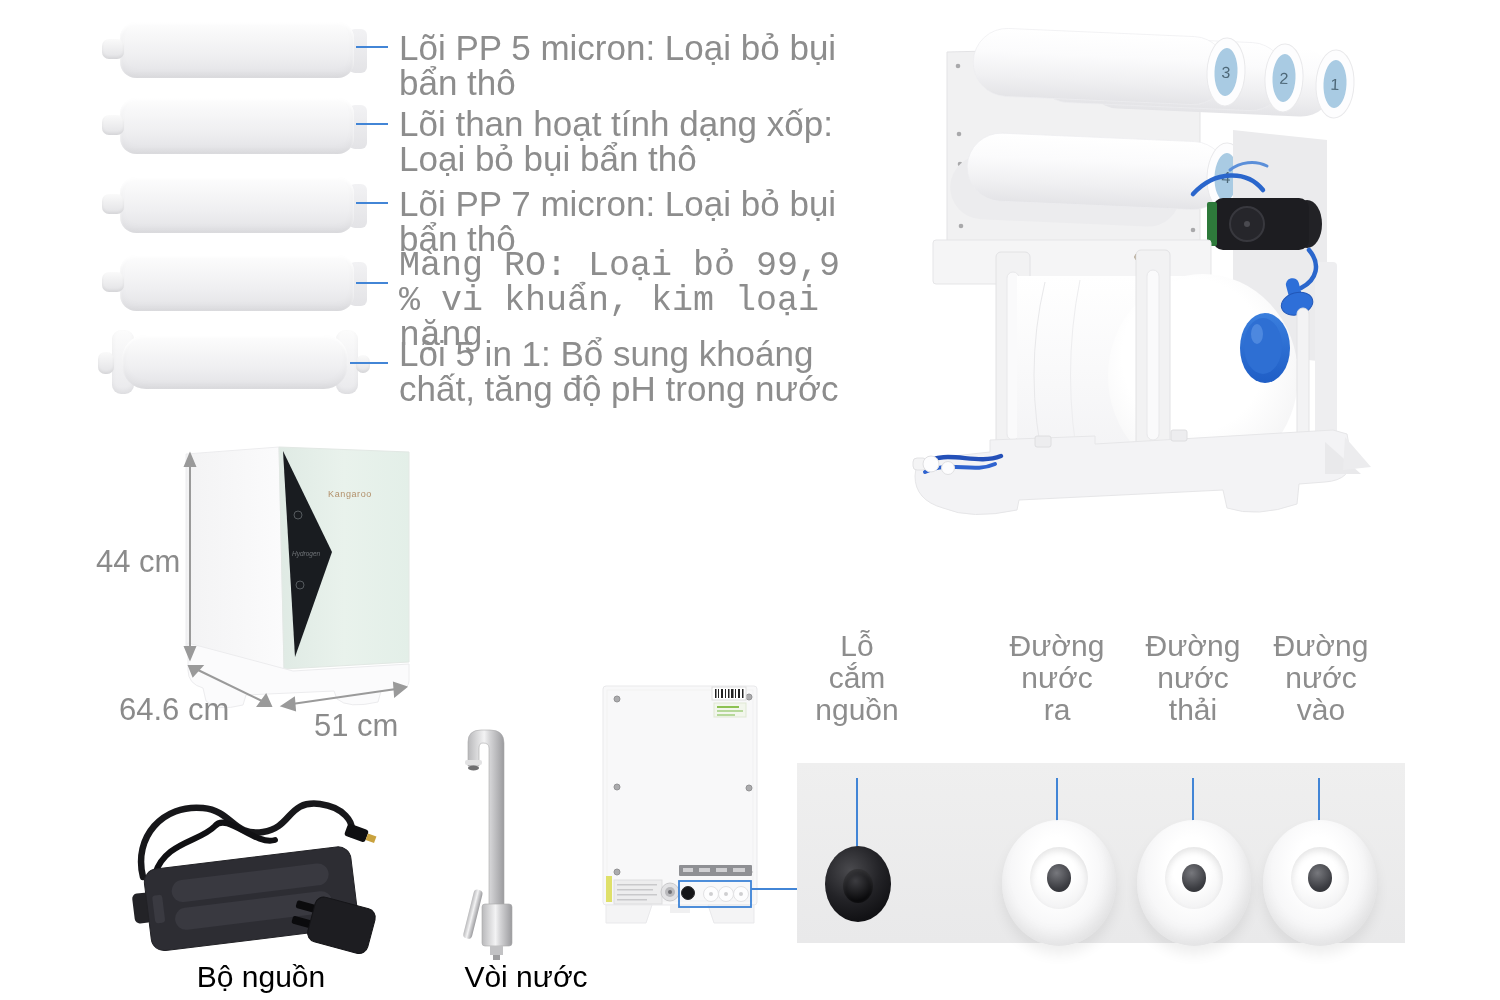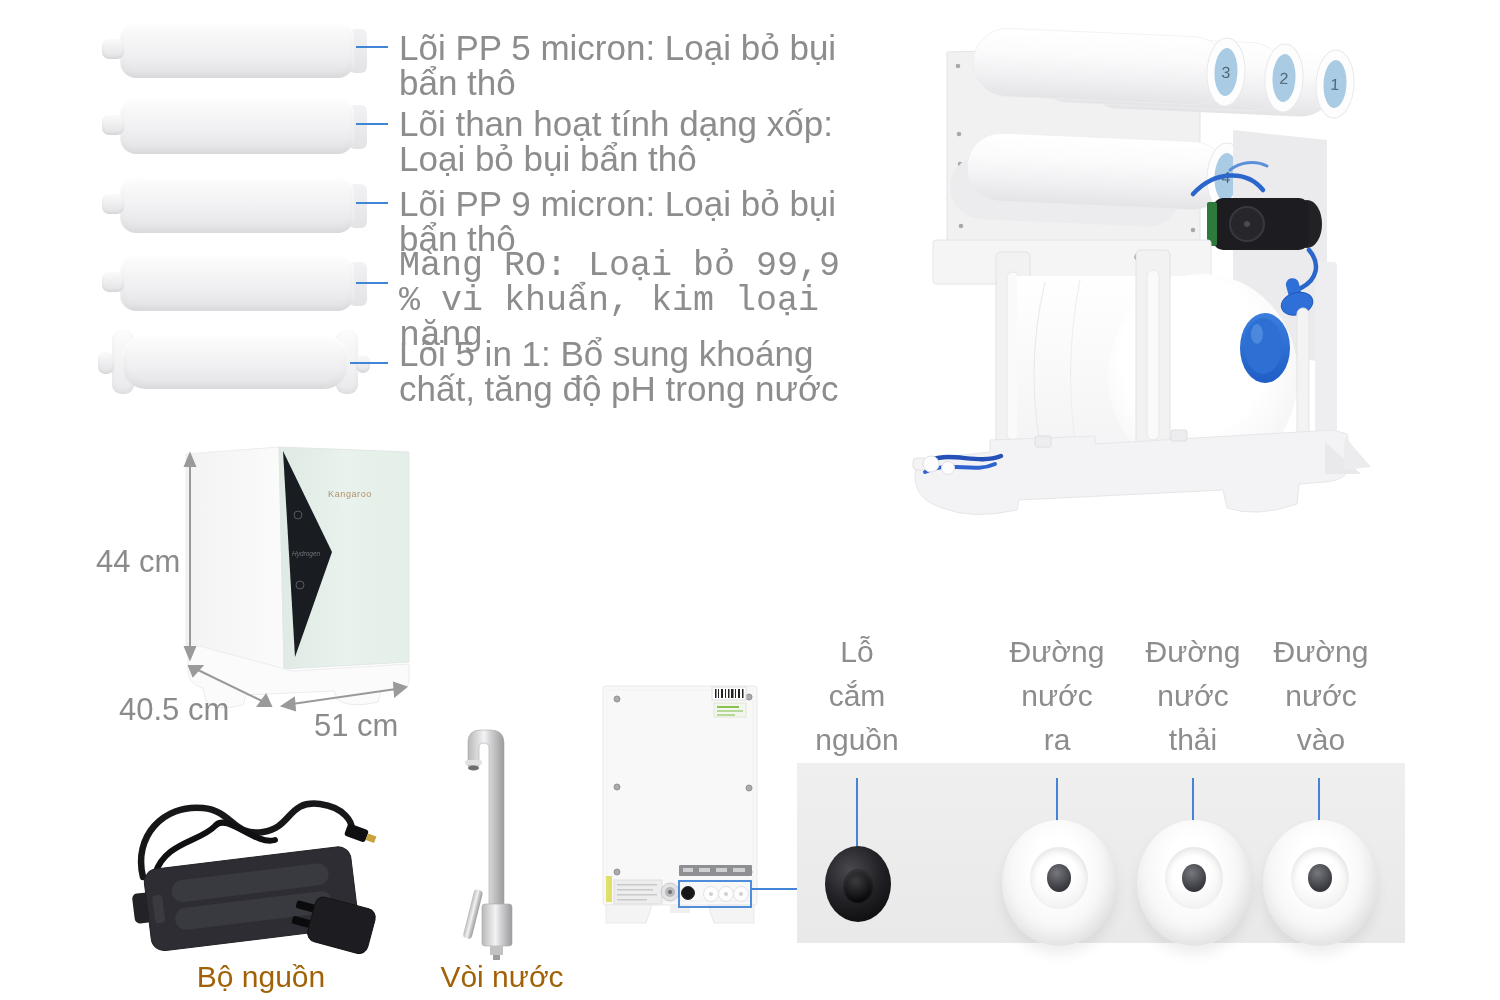--- a/index.html
+++ b/index.html
@@ -13,26 +13,26 @@
   .cart-nub{position:absolute;border-radius:7px;
         background:linear-gradient(to bottom,#fafafa,#e2e2e5);box-shadow:inset 0 -2px 3px rgba(0,0,0,.06);}
   .cart-tab{position:absolute;border-radius:6px;background:linear-gradient(to bottom,#f2f2f4,#e3e3e6);}
   .ring{position:absolute;border-radius:9px;background:linear-gradient(to bottom,#fcfcfc,#e9e9ec);
         box-shadow:inset 0 -3px 5px rgba(0,0,0,.05);}
   .lead{position:absolute;height:2px;background:#4285d6;}
   .flabel{position:absolute;font-size:35px;line-height:35px;color:#8d8d8d;}
   
   .dim{position:absolute;font-size:31px;color:#8b8b8b;text-align:center;}
   
-  .caption{position:absolute;font-size:30px;color:#a16207;text-align:center;width:160px;}
+  .caption{position:absolute;font-size:30px;color:#000000;text-align:center;width:160px;}
   
   .ports-panel{position:absolute;left:797px;top:763px;width:608px;height:180px;
         background:linear-gradient(to bottom,#efefef,#e9e9ea);}
   .port-label{position:absolute;top:630px;width:140px;text-align:center;font-size:30px;
-        line-height:44px;color:#8d8d8d;white-space:pre-line;}
+        line-height:32px;color:#8d8d8d;white-space:pre-line;}
   .vline{position:absolute;width:2px;background:#4285d6;}
   .hline{position:absolute;height:2px;background:#4285d6;}
   .port-black{position:absolute;left:825px;top:846px;width:66px;height:76px;border-radius:50%;
         background:radial-gradient(circle at 38% 32%,#4a4a4e 0%,#232327 45%,#121215 75%,#0d0d0f 100%);}
   .port-black::after{content:"";position:absolute;left:50%;top:52%;width:30px;height:34px;
         transform:translate(-50%,-50%);border-radius:50%;
         background:radial-gradient(circle at 42% 35%,#3c3c40 0%,#0a0a0c 70%);box-shadow:inset 0 2px 4px rgba(255,255,255,.12);}
   .mound{position:absolute;top:820px;width:114px;height:126px;border-radius:50%;
         background:radial-gradient(ellipse at 48% 38%,#ffffff 28%,#f7f7f8 55%,#ededee 76%,#e2e2e4 96%);
         box-shadow:0 8px 14px rgba(0,0,0,.07), inset -4px -10px 16px rgba(0,0,0,.05);}
@@ -58,21 +58,21 @@
   <div class="cart-tab abs" style="left:349px;top:105px;width:18px;height:44px;"></div>
   <div class="cart" style="left:120px;top:98px;width:234px;height:56px;"></div>
   <div class="cart-nub" style="left:102px;top:115px;width:22px;height:20px;"></div>
   <div class="lead" style="left:356px;top:123px;width:32px;"></div>
   <div class="flabel" style="left:399px;top:106px;width:488px;">Lõi than hoạt tính dạng xốp: Loại bỏ bụi bẩn thô</div>
 
   <div class="cart-tab abs" style="left:349px;top:184px;width:18px;height:44px;"></div>
   <div class="cart" style="left:120px;top:177px;width:234px;height:56px;"></div>
   <div class="cart-nub" style="left:102px;top:194px;width:22px;height:20px;"></div>
   <div class="lead" style="left:356px;top:202px;width:32px;"></div>
-  <div class="flabel" style="left:399px;top:186px;width:500px;">Lõi PP 9 micron: Loại bỏ bụi bẩn thô</div>
+  <div class="flabel" style="left:399px;top:186px;width:500px;">Lõi PP 7 micron: Loại bỏ bụi bẩn thô</div>
 
   <div class="cart-tab abs" style="left:349px;top:262px;width:18px;height:44px;"></div>
   <div class="cart" style="left:120px;top:255px;width:234px;height:56px;"></div>
   <div class="cart-nub" style="left:102px;top:272px;width:22px;height:20px;"></div>
   <div class="lead" style="left:356px;top:282px;width:32px;"></div>
   <div class="flabel" style="left:399px;top:249px;width:468px;font-family:Liberation Mono, monospace;">Màng RO: Loại bỏ 99,9 % vi khuẩn, kim loại nặng</div>
 
   <div class="ring" style="left:112px;top:330px;width:22px;height:64px;"></div>
   <div class="ring" style="left:336px;top:330px;width:22px;height:64px;"></div>
   <div class="cart" style="left:122px;top:335px;width:226px;height:54px;border-radius:24px;"></div>
@@ -242,21 +242,21 @@
       <path d="M110,219 L105,207 L115,207 Z"></path>
     <line x1="118" y1="230" x2="182" y2="261"></line>
     <path d="M109,226 L122,226 L113,236 Z"></path>
       <path d="M191,266 L178,266 L186,255 Z"></path>
     <line x1="212" y1="264" x2="316" y2="249"></line>
     <path d="M202,266 L214,258 L215,270 Z"></path>
       <path d="M326,247 L314,243 L315,256 Z"></path>
   </g>
 </svg>
 <div class="dim" style="left:96px;top:544px;">44 cm</div>
-<div class="dim" style="left:119px;top:692px;">40.5 cm</div>
+<div class="dim" style="left:119px;top:692px;">64.6 cm</div>
 <div class="dim" style="left:314px;top:708px;">51 cm</div>
 
 <svg class="abs" style="left:115px;top:782px;" width="280" height="180" viewBox="0 0 280 180">
   <g fill="none" stroke-linecap="round">
     <path d="M28,95 C18,55 48,22 88,26 C118,29 118,55 148,50 C178,45 172,18 205,22 C228,25 240,40 236,52" stroke="#17171a" stroke-width="6.5"></path>
     <path d="M40,92 C50,60 85,60 100,44 C112,30 140,64 160,58" stroke="#101013" stroke-width="6"></path>
   </g>
   <g transform="rotate(20 240 52)">
     <rect x="230" y="44" width="22" height="13" rx="3" fill="#0f0f11"></rect>
     <rect x="252" y="47" width="9" height="7" fill="#c9a23e"></rect>
@@ -288,21 +288,21 @@
   <path d="M28,44 L28,20 Q28,8 41,8 L50,8 Q64,8 64,21 L64,218 L49,218 L49,26 Q49,21 43,21 Q39,21 39,26 L39,44 Z" fill="url(#chromeG)" stroke="#a8a8aa" stroke-width=".6"></path>
   <rect x="25" y="38" width="17" height="5" rx="2" fill="#e2e2e3"></rect>
   <ellipse cx="33.5" cy="46" rx="5.5" ry="2.5" fill="#6e6e70"></ellipse>
   <g transform="rotate(14 37 186)">
     <rect x="30" y="168" width="9" height="50" rx="4" fill="url(#chromeG)"></rect>
   </g>
   <rect x="42" y="182" width="30" height="42" rx="3" fill="url(#chromeG)" stroke="#a8a8aa" stroke-width=".6"></rect>
   <rect x="50" y="224" width="13" height="9" fill="#c2c2c4"></rect>
   <rect x="53" y="233" width="7" height="5" fill="#9d9d9f"></rect>
 </svg>
-<div class="caption" style="left:422px;top:960px;">Vòi nước</div>
+<div class="caption" style="left:446px;top:960px;">Vòi nước</div>
 
 <svg class="abs" style="left:600px;top:680px;" width="162" height="250" viewBox="0 0 162 250">
   <rect x="3" y="6" width="154" height="219" rx="3" fill="#f8f8f9" stroke="#e9e9eb"></rect>
   <rect x="7" y="10" width="146" height="211" fill="none" stroke="#f1f1f2"></rect>
   <path d="M6,225 L52,225 L46,243 L6,243 Z" fill="#f4f4f5" stroke="#e9e9eb"></path>
   <path d="M108,225 L154,225 L154,243 L114,243 Z" fill="#f4f4f5" stroke="#e9e9eb"></path>
   <rect x="70" y="225" width="20" height="8" fill="#f0f0f1"></rect>
   <g fill="#ababad" stroke="#939395">
     <circle cx="17" cy="19" r="3"></circle>
       <circle cx="149" cy="17" r="3"></circle>

